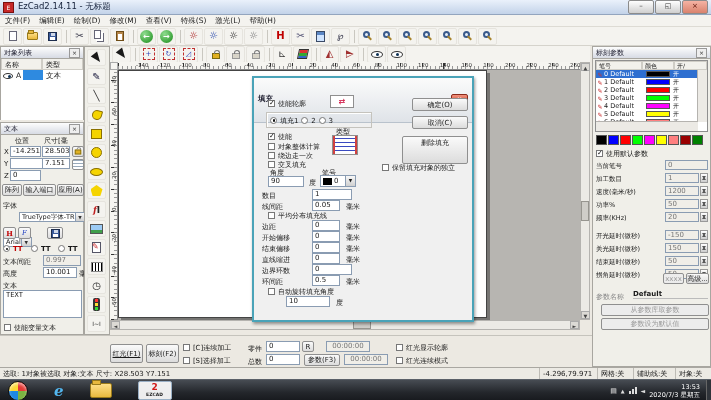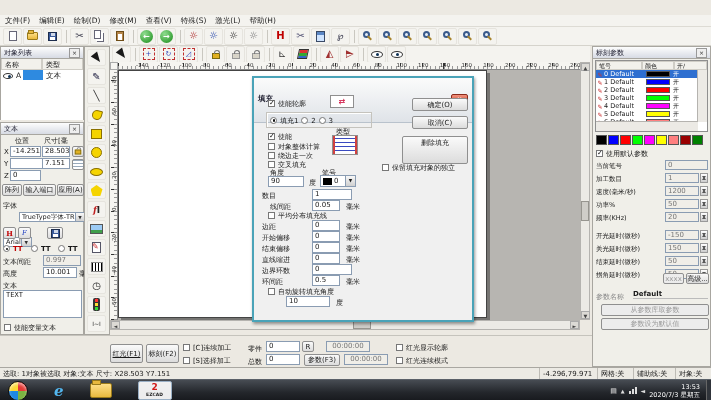--- a/index.html
+++ b/index.html
@@ -184,20 +184,29 @@
   .bars{display:inline-flex;align-items:flex-end;gap:1px;}
   .bars i{width:2px;background:#ddd;display:inline-block;}
   .clock{text-align:right;color:#fff;font-size:6.5px;line-height:8px;}
   .showdesk{width:4px;height:21px;background:#30343a;border-left:1px solid #666;}
 </style>
 </head>
 <body>
 
 <div class="screen">
 
+  <div class="titlebar">
+    <span class="appicon">E</span>
+    <span class="title">EzCad2.14.11 - 无标题</span>
+    <span class="winbtns">
+      <span class="wbtn">–</span>
+      <span class="wbtn">◱</span>
+      <span class="wbtn close">×</span>
+    </span>
+  </div>
 
   <div class="menubar" id="menubar">
       <span class="mitem">文件(F)</span>
       <span class="mitem">编辑(E)</span>
       <span class="mitem">绘制(D)</span>
       <span class="mitem">修改(M)</span>
       <span class="mitem">查看(V)</span>
       <span class="mitem">特殊(S)</span>
       <span class="mitem">激光(L)</span>
       <span class="mitem">帮助(H)</span>
@@ -502,21 +511,21 @@
     <span class="abs inp" style="left:14px;top:98px;width:36px;">90</span>
     <span class="abs lbl" style="left:55px;top:100px;">度</span>
     <span class="penselect" style="top:97px;">
         <i class="sw"></i>
         <b>0</b>
         <u>▼</u>
       </span>
 
     <span class="abs lbl" style="left:8px;top:113px;">数目</span>
     <span class="abs inp" style="left:58px;top:111px;width:40px;">1</span>
-    <span class="abs lbl" style="left:16px;top:124px;text-align:right;">线间距</span>
+    <span class="abs lbl" style="left:8px;top:124px;text-align:right;">线间距</span>
     <span class="abs inp" style="left:58px;top:122px;width:28px;">0.05</span>
     <span class="abs lbl unit" style="left:92px;top:124px;">毫米</span>
     <span class="abs" style="left:14px;top:132px;"><i class="cb"></i> <b class="lbl" style="font-weight:normal;">平均分布填充线</b></span>
     <span class="abs lbl" style="left:8px;top:144px;">边距</span>
     <span class="abs inp" style="left:58px;top:142px;width:28px;">0</span>
     <span class="abs lbl unit" style="left:92px;top:144px;">毫米</span>
     <span class="abs lbl" style="left:8px;top:155px;">开始偏移</span>
     <span class="abs inp" style="left:58px;top:153px;width:28px;">0</span>
     <span class="abs lbl unit" style="left:92px;top:155px;">毫米</span>
     <span class="abs lbl" style="left:8px;top:166px;">结束偏移</span>

